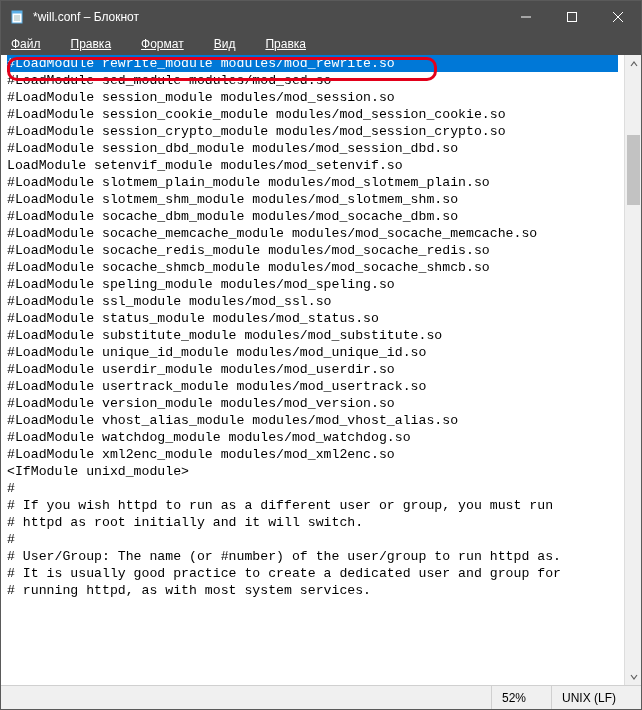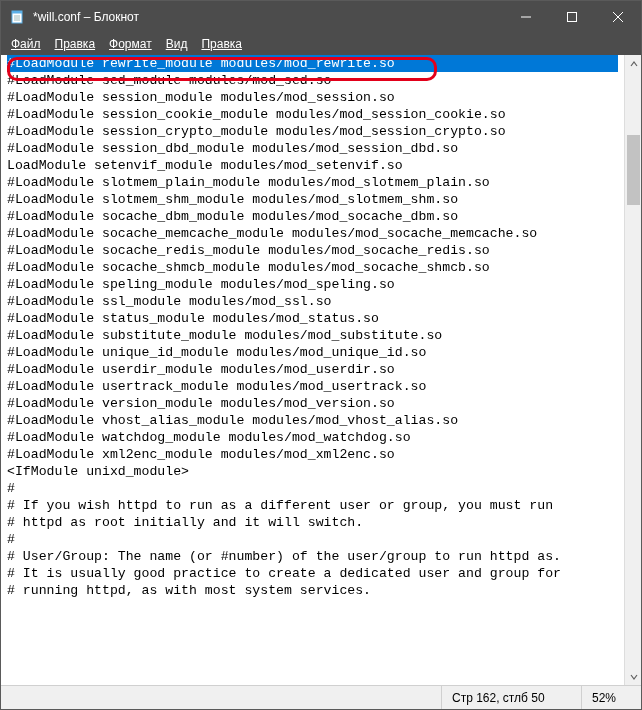--- a/index.html
+++ b/index.html
@@ -28,21 +28,21 @@
   width: 46px; height: 32px;
   display: inline-flex; align-items: center; justify-content: center;
   color: #fff; font-size: 10px;
 }
 .menubar {
   height: 22px;
   background: #4c4c4c;
   display: flex;
   align-items: center;
   padding: 0 4px;
-  gap: 2px;
+  gap: 18px;
   font-size: 12px;
   color: #fff;
 }
 .menubar .mitem {
   padding: 2px 6px;
   text-decoration: underline;
   cursor: default;
 }
 .content-wrap {
   position: relative;
@@ -156,15 +156,15 @@
     <div class="scroll-btn" style="position:absolute;bottom:0">
       <svg width="8" height="8">
           <polyline points="1,2 4,6 7,2" fill="none" stroke="#606060" stroke-width="1.2"></polyline>
         </svg>
     </div>
   </div>
 </div>
 
 <div class="statusbar">
   <div class="spacer"></div>
-  <div class="cell" style="width:140px">Стр 162, стлб 50</div>
   <div class="cell" style="width:60px">52%</div>
+  <div class="cell" style="width:90px">UNIX (LF)</div>
 </div>
 
 </body></html>

